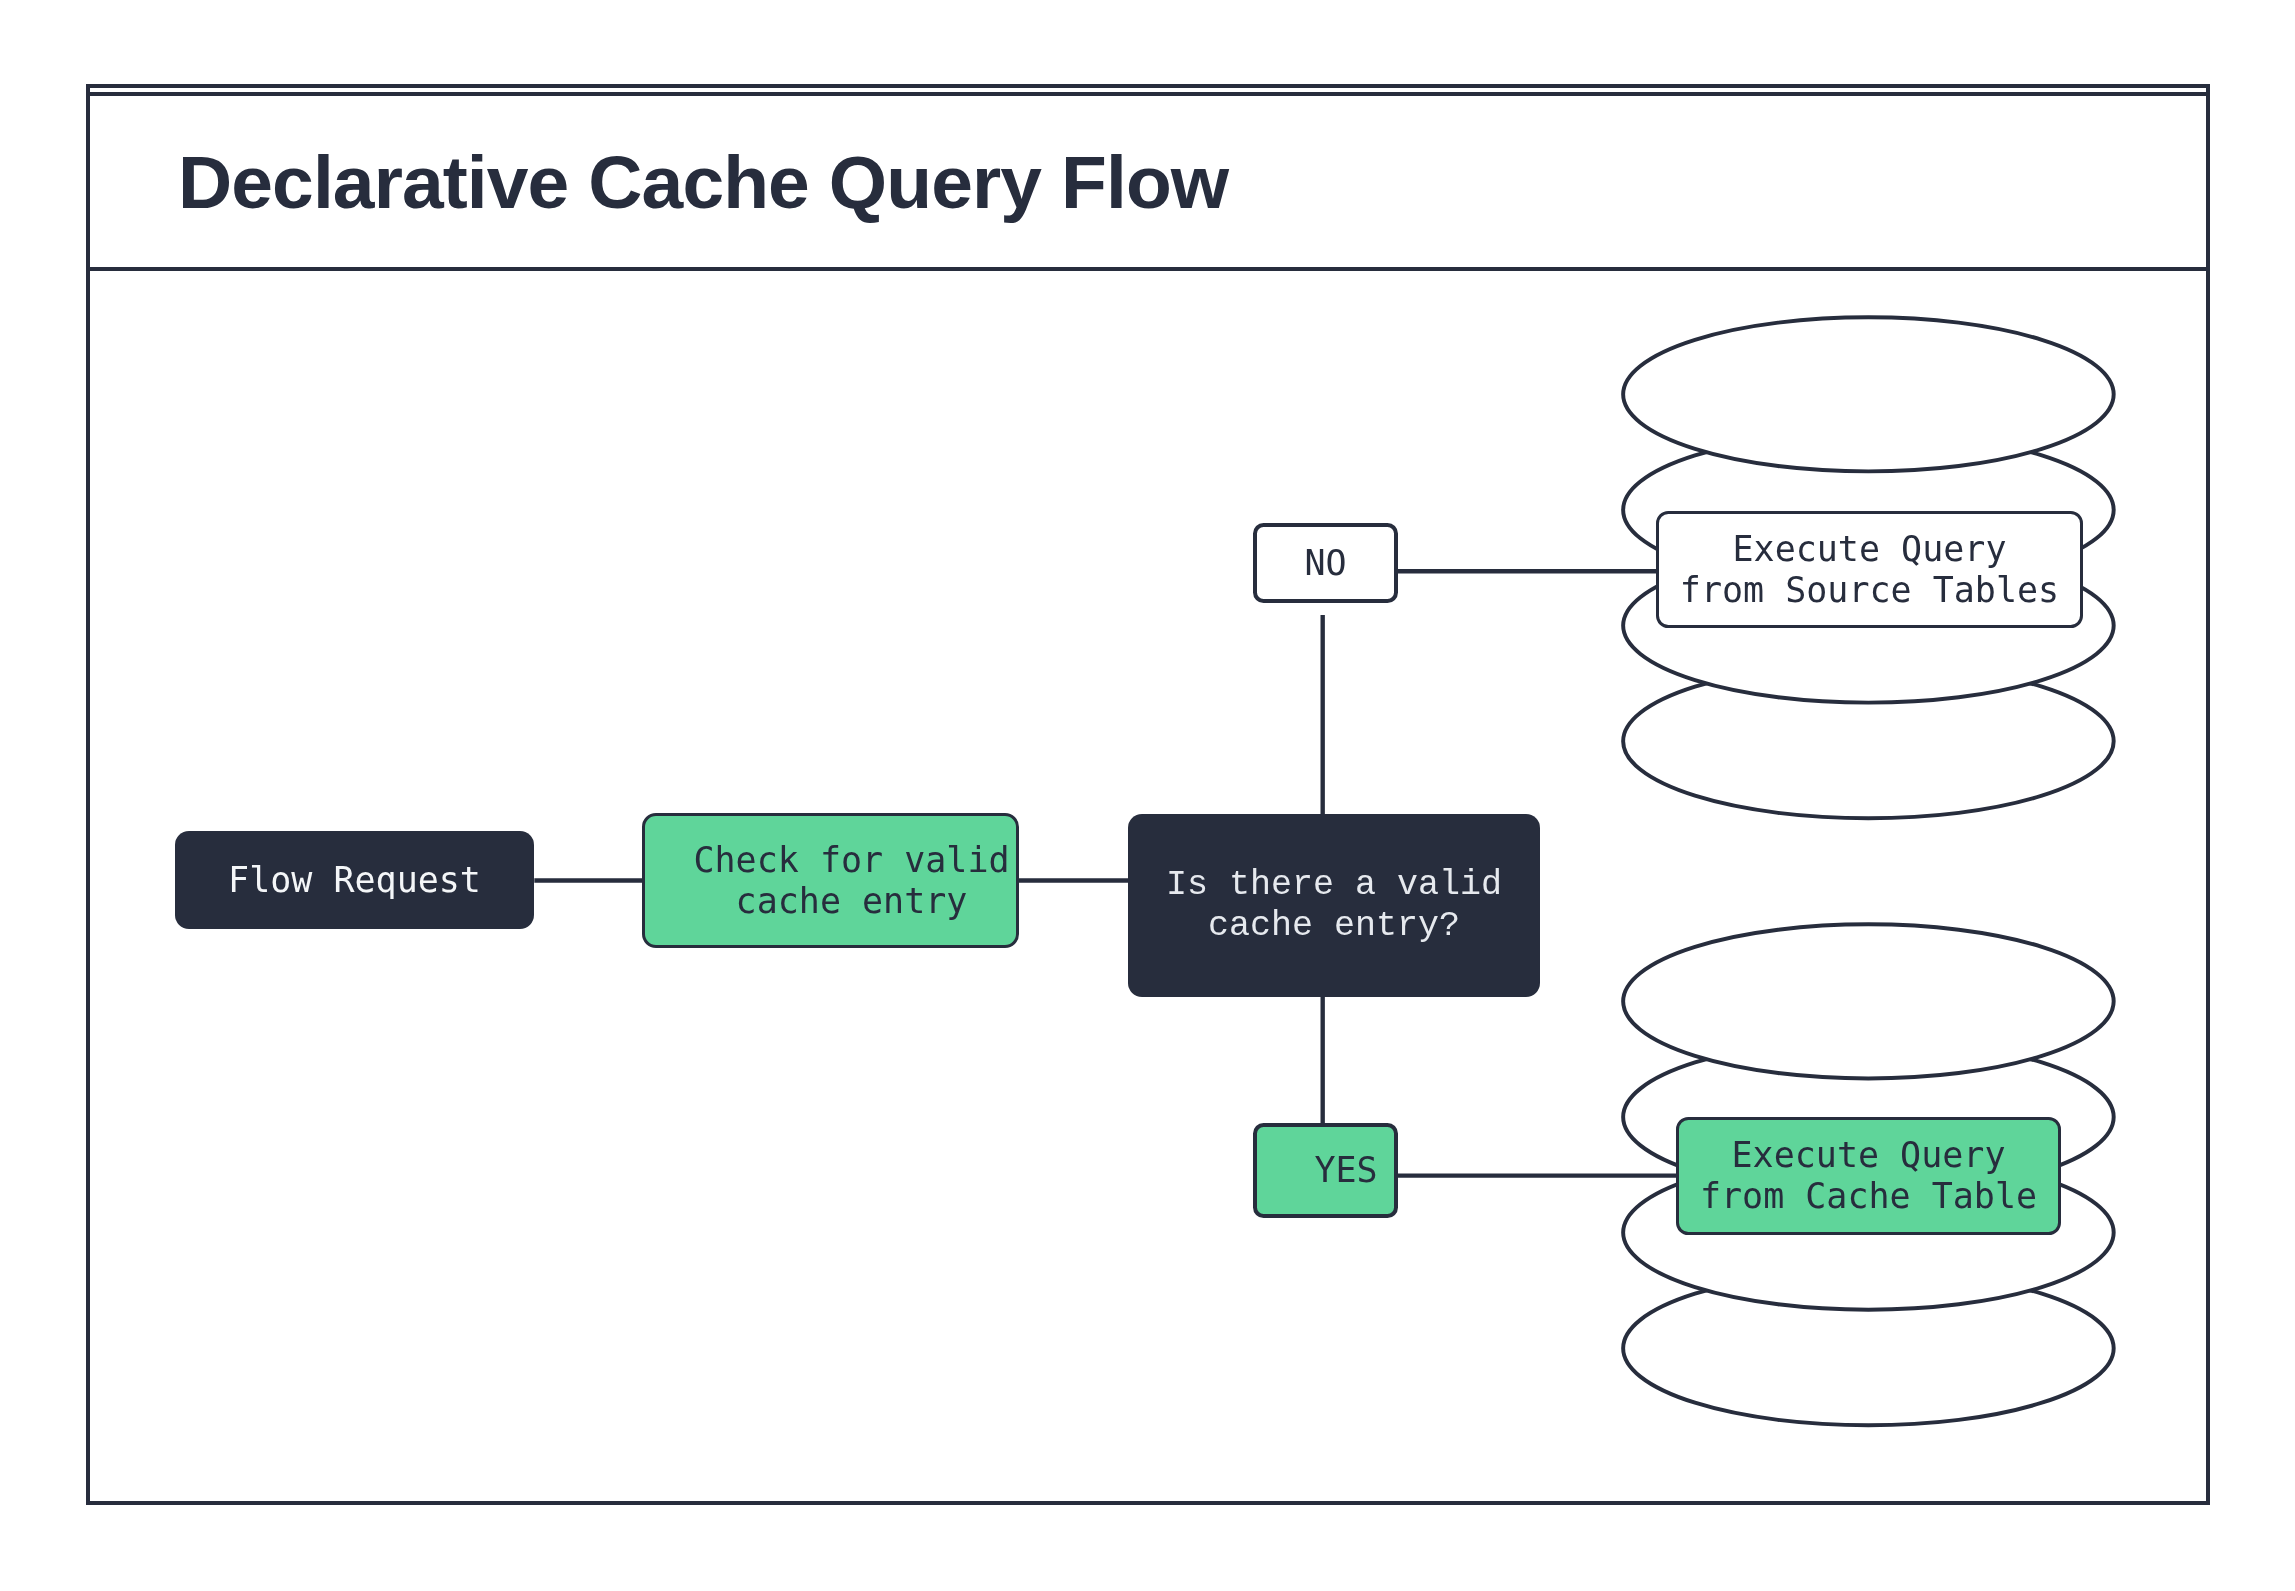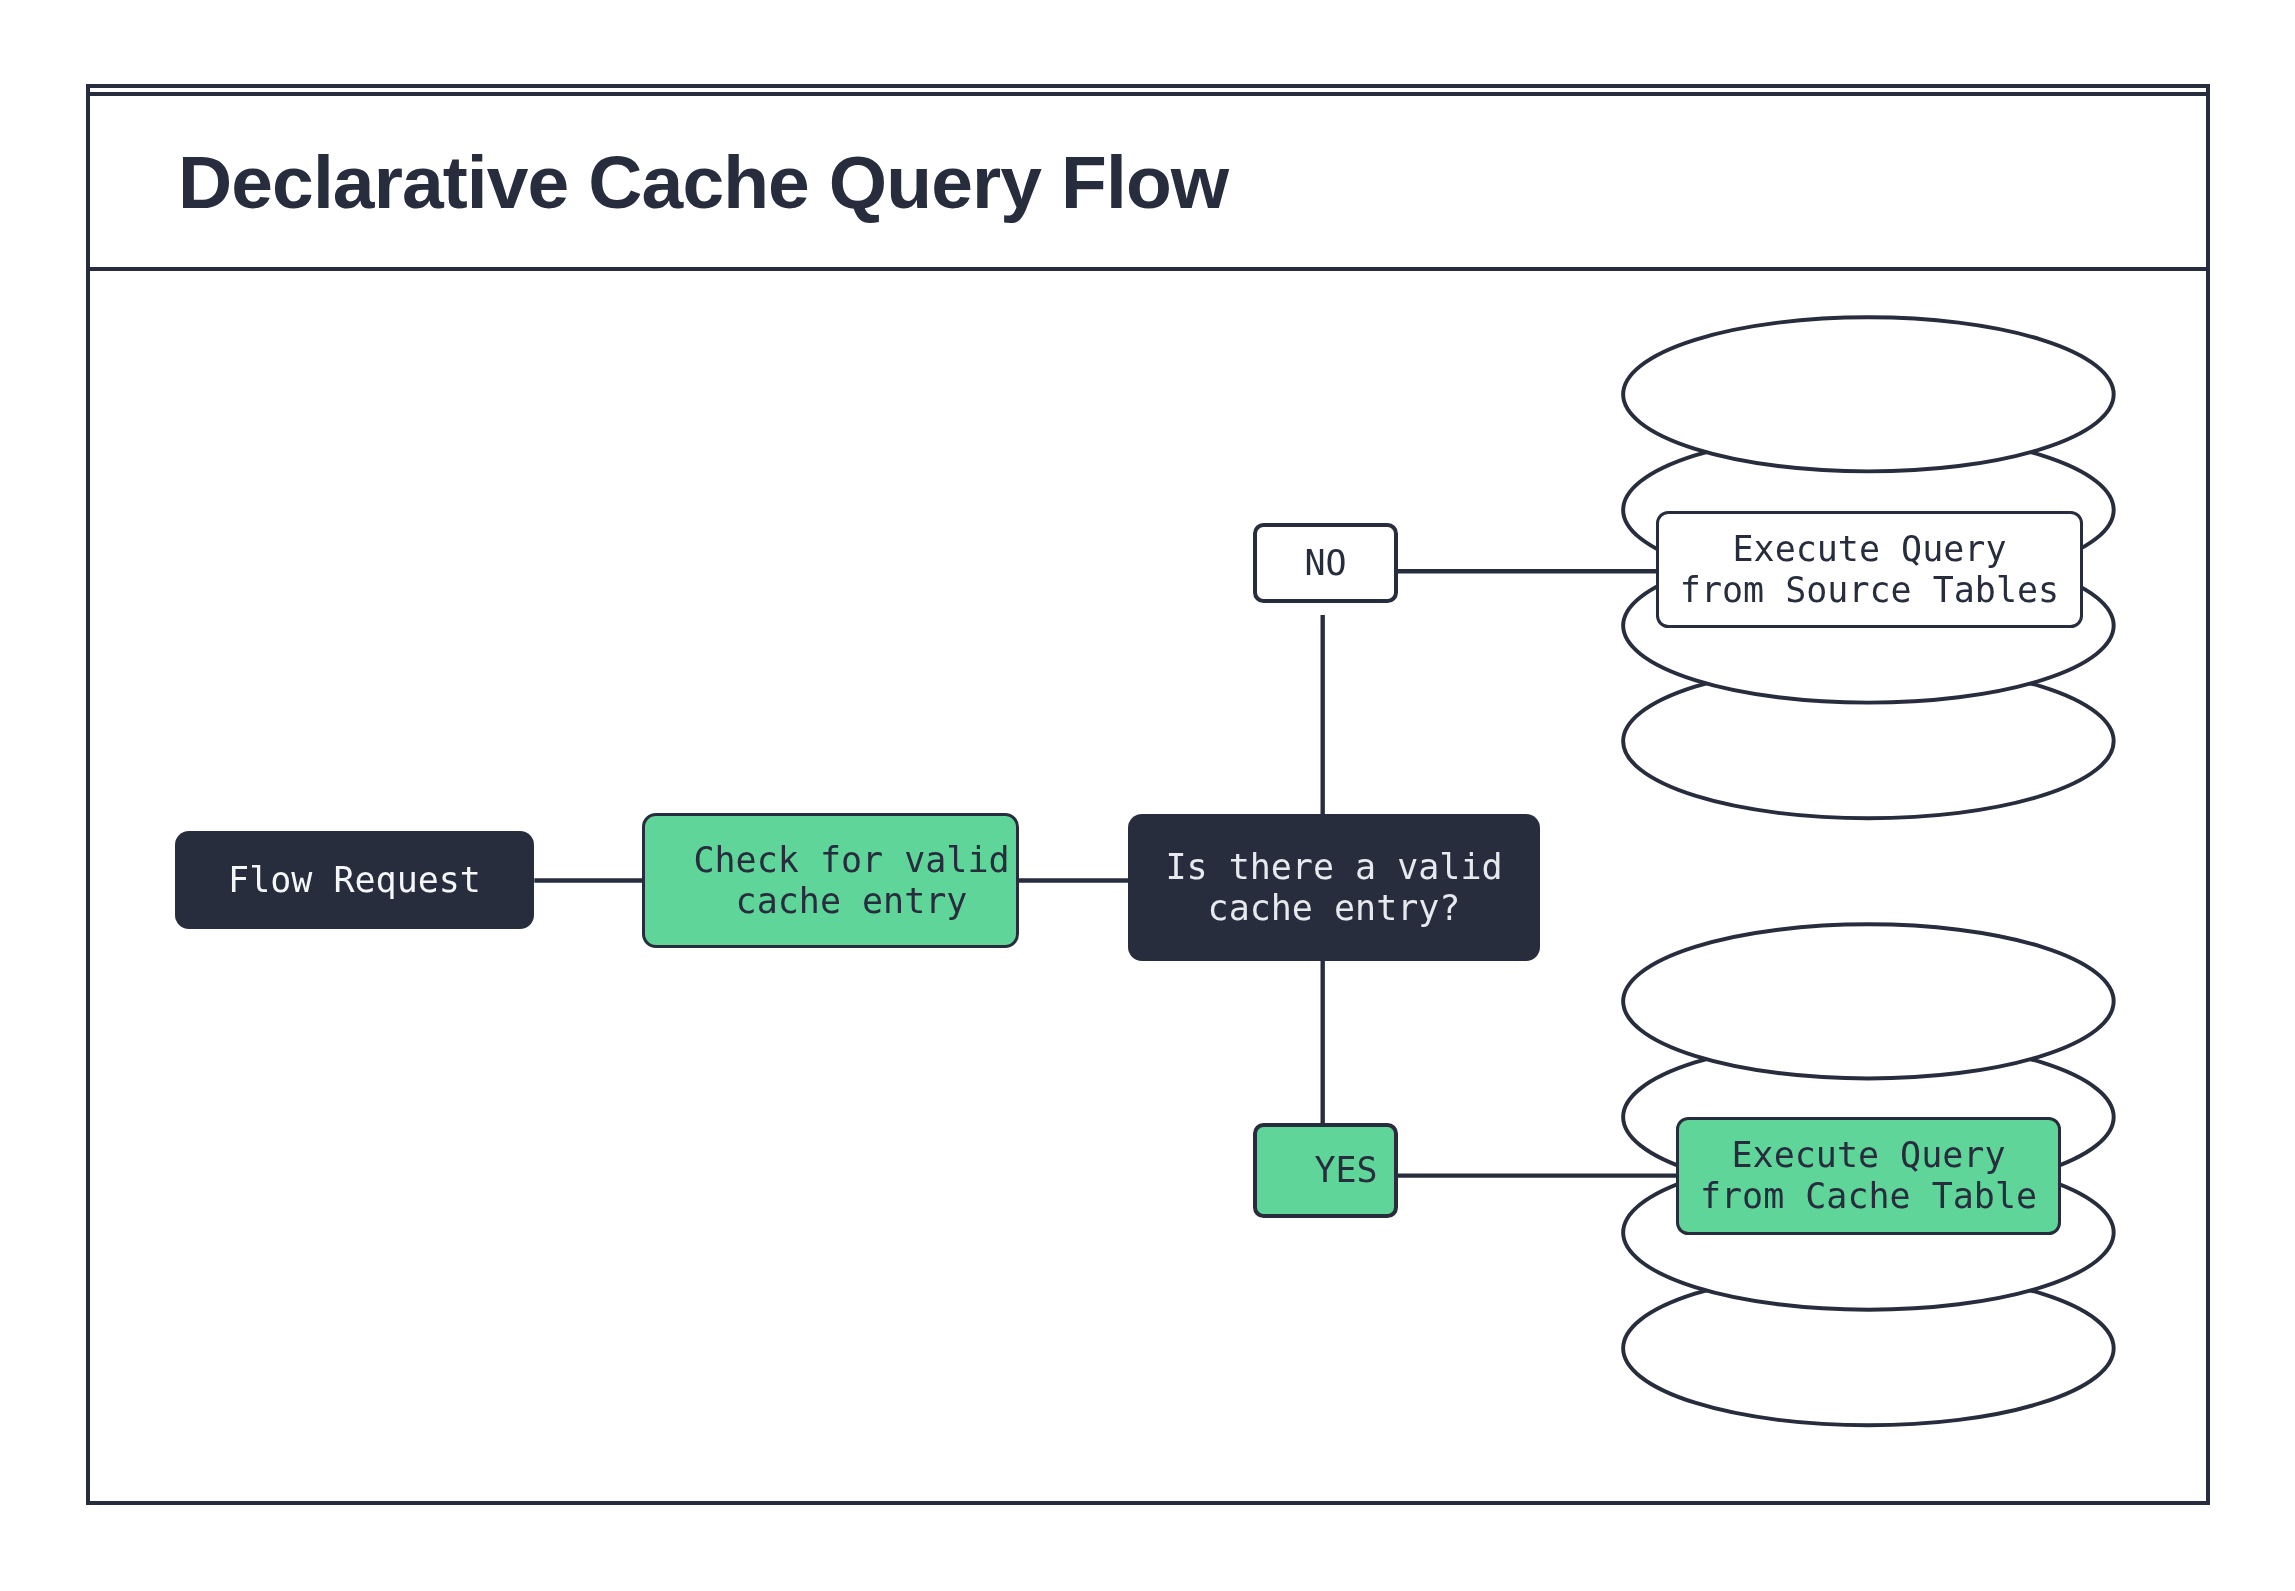--- a/index.html
+++ b/index.html
@@ -37,21 +37,21 @@
   }
   .node.dark{background:var(--ink);color:var(--light);border-radius:14px;}
   .node.green{background:var(--green);border:3.5px solid var(--ink);border-radius:14px;padding-left:42px;}
   .node.plain{background:var(--white);border:4.4px solid var(--ink);border-radius:10.5px;}
   .node.small-green{background:var(--green);border:4.4px solid var(--ink);border-radius:10.5px;}
   .node.db-label-white{background:var(--white);border:3.5px solid var(--ink);border-radius:12.3px;}
   .node.db-label-green{background:var(--green);border:3.5px solid var(--ink);border-radius:12.3px;}
 
   #query-request{left:175px;top:831px;width:359px;height:98px;color:#F4F6F8;}
   #check-cache{left:642px;top:813px;width:377px;height:135px;}
-  #decision{left:1128px;top:814px;width:412px;height:147px;}
+  #decision{left:1128px;top:814px;width:412px;height:183px;font-family:Liberation Mono, monospace;}
   #no-branch{left:1253px;top:523px;width:145px;height:80px;}
   #yes-branch{left:1253px;top:1123px;width:145px;height:95px;padding-left:41px;}
   #source-db-label{left:1656px;top:511px;width:427px;height:117px;}
   #cache-db-label{left:1676px;top:1117px;width:385px;height:118px;}
 </style>
 </head>
 <body>
 
 <div class="stage">
 

